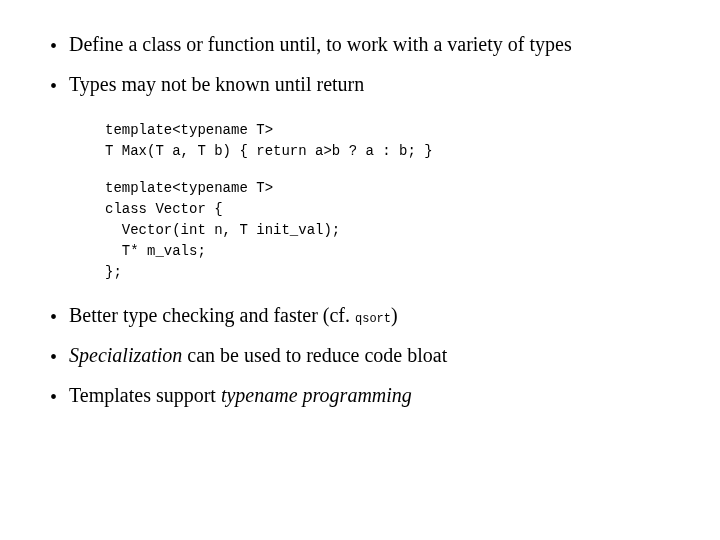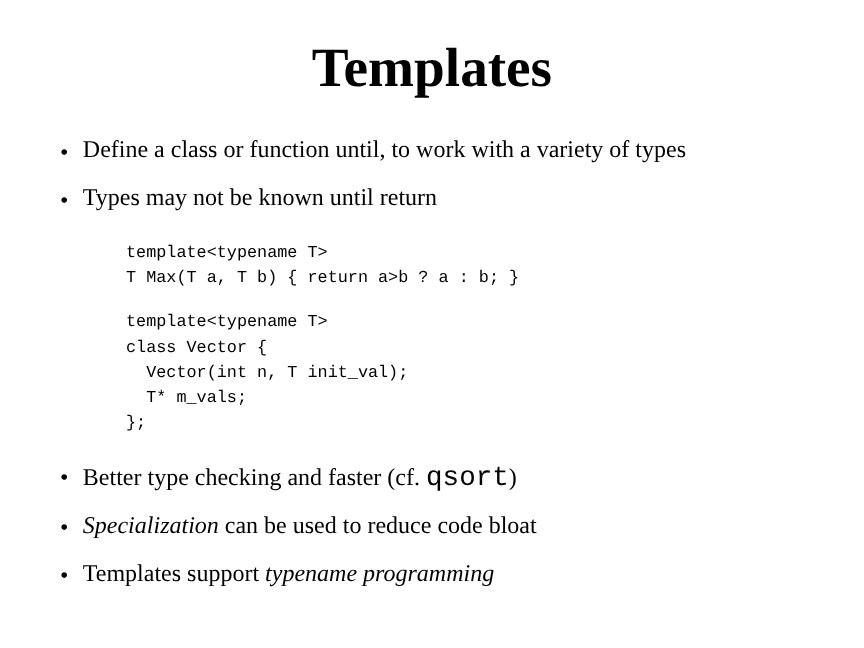--- a/index.html
+++ b/index.html
@@ -72,37 +72,36 @@
       font-family: 'Courier New', Courier, monospace;
       font-size: 14px;
       color: #000000;
       margin: 6px 0 14px 55px;
       line-height: 1.5;
       white-space: pre;
     }
 
     .inline-code {
       font-family: 'Courier New', Courier, monospace;
-      font-size: 23px;
+      font-size: 12px;
     }
 
     .italic-text {
       font-style: italic;
     }
 
     .bottom-bullets {
       margin-top: 4px;
     }
   </style>
 </head>
 <body>
 
 <div class="slide">
 
-  <div class="title">Templates</div>
 
   <ul class="bullet-list">
     <li class="bullet-item">
       <span class="bullet-dot">•</span>
       <span class="bullet-text">Define a class or function until, to work with a variety of types</span>
     </li>
     <li class="bullet-item">
       <span class="bullet-dot">•</span>
       <span class="bullet-text">Types may not be known until return</span>
     </li>

